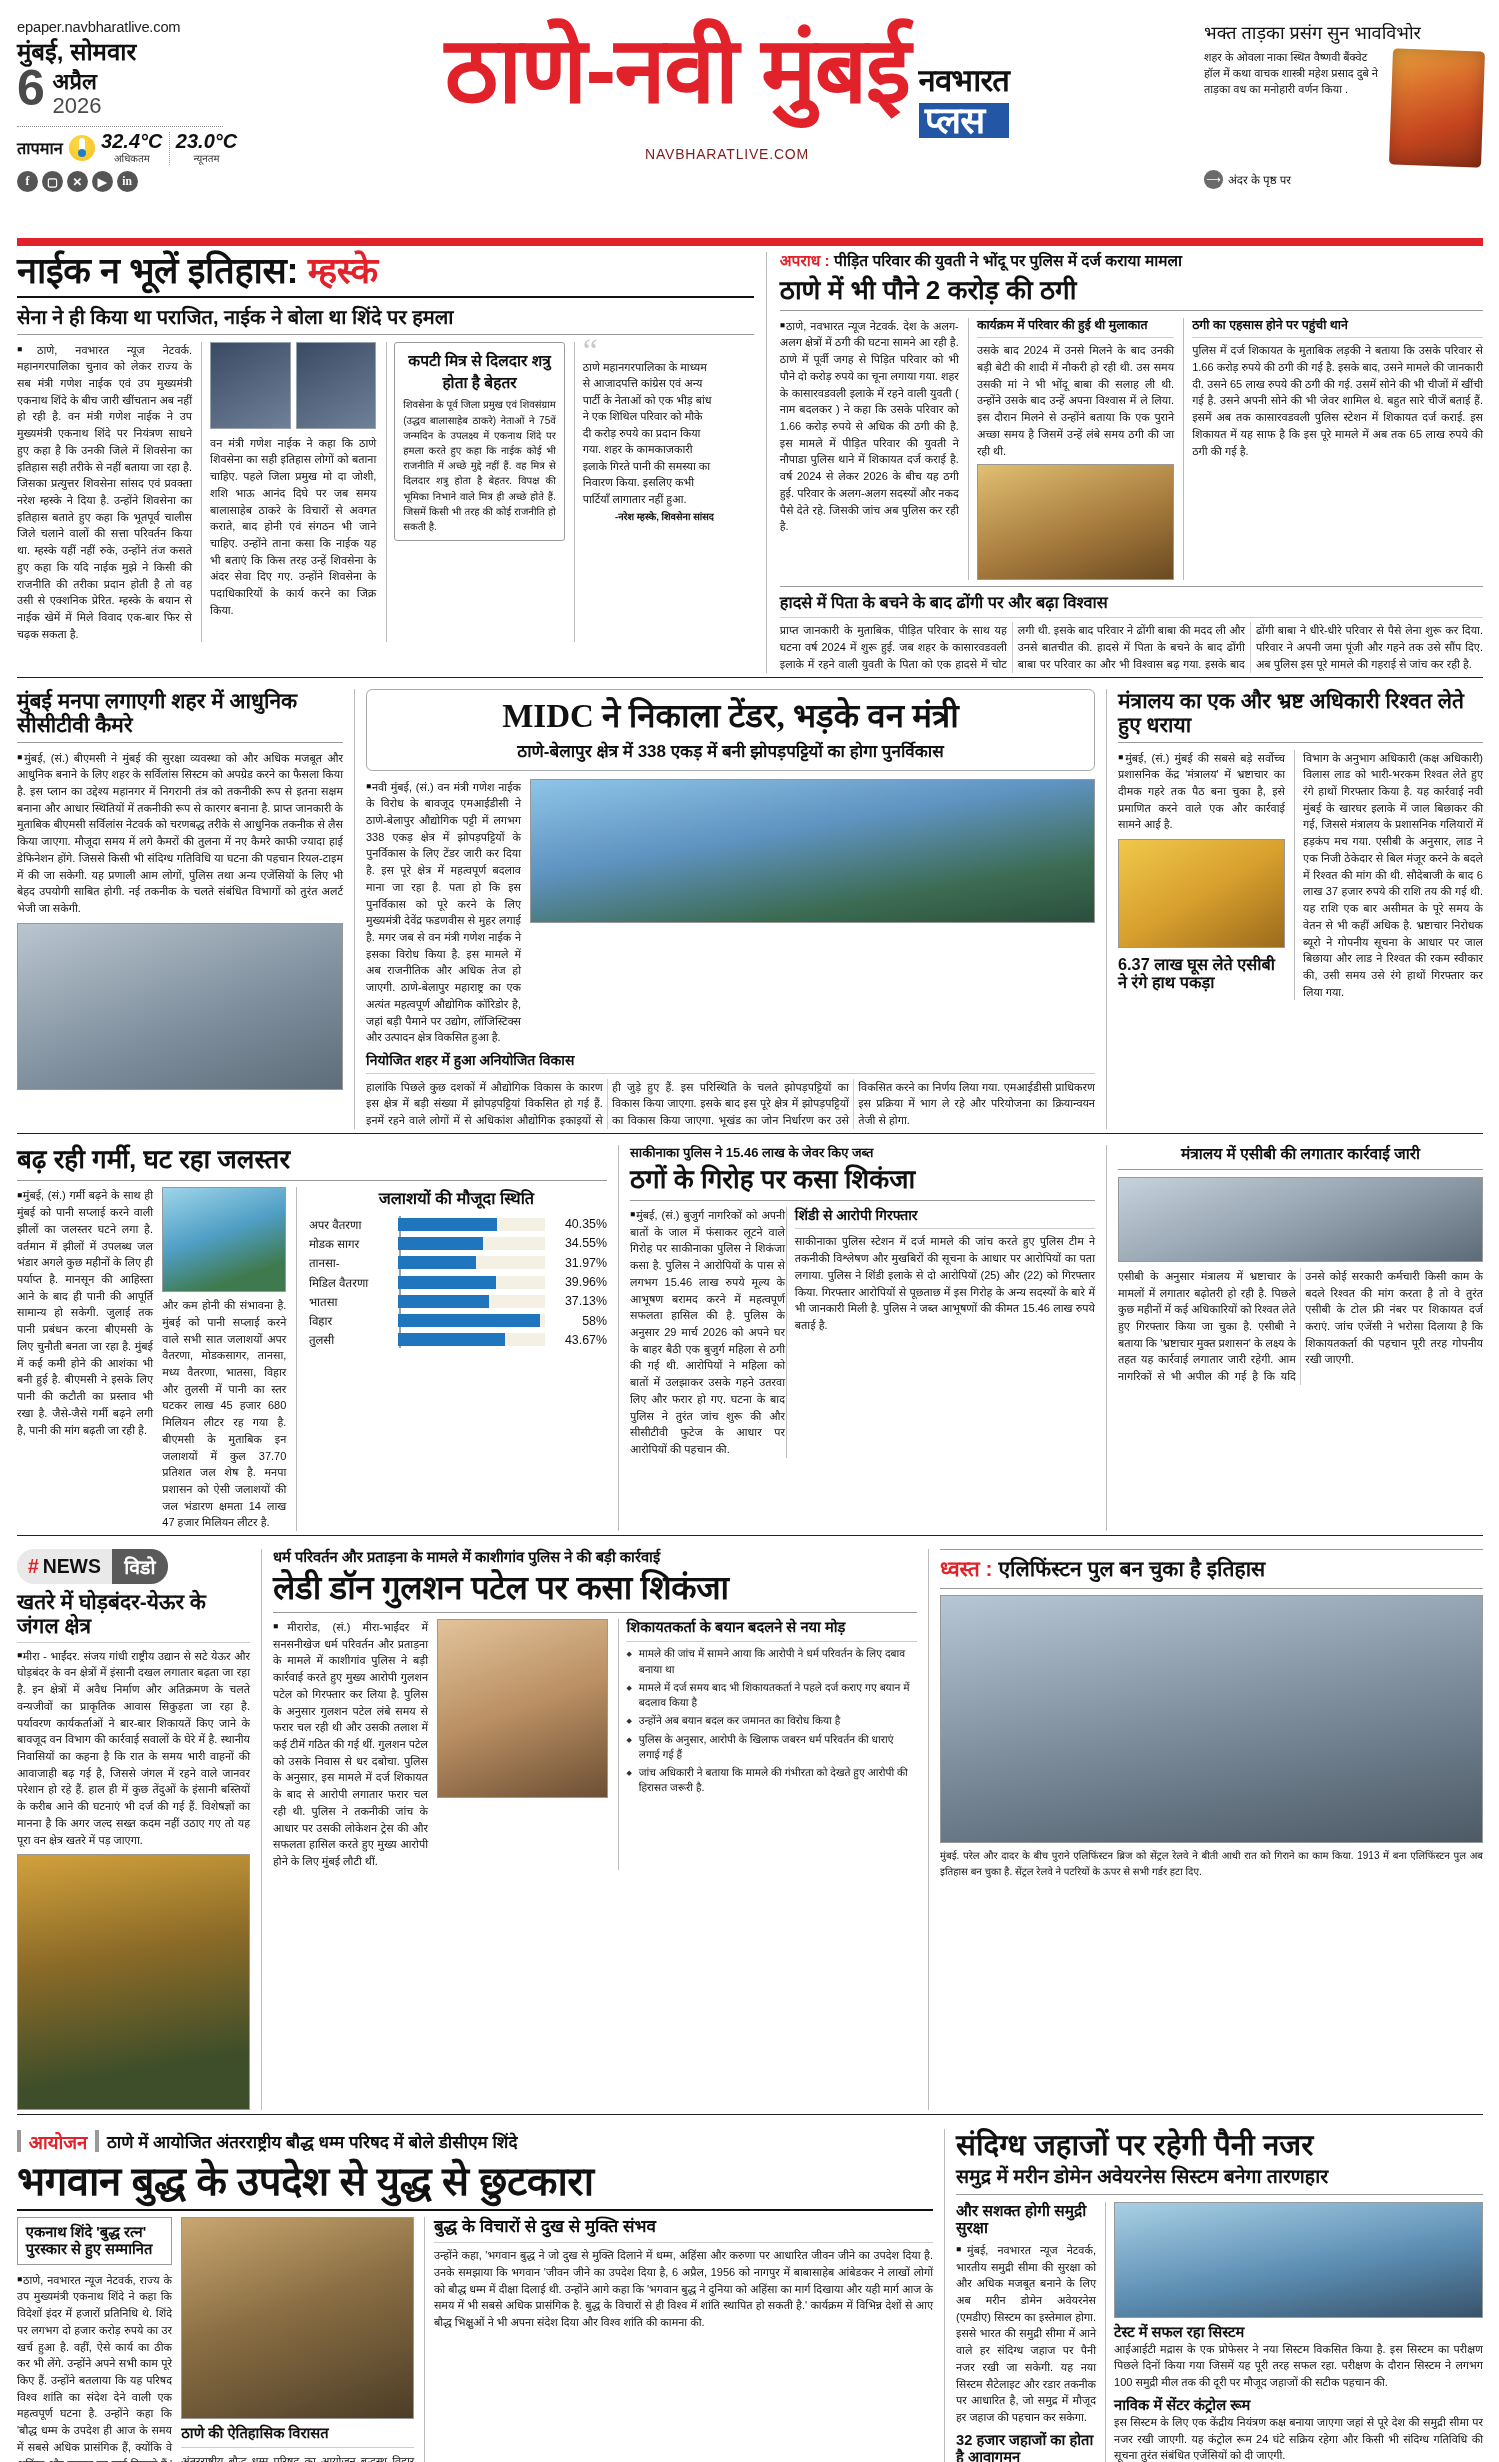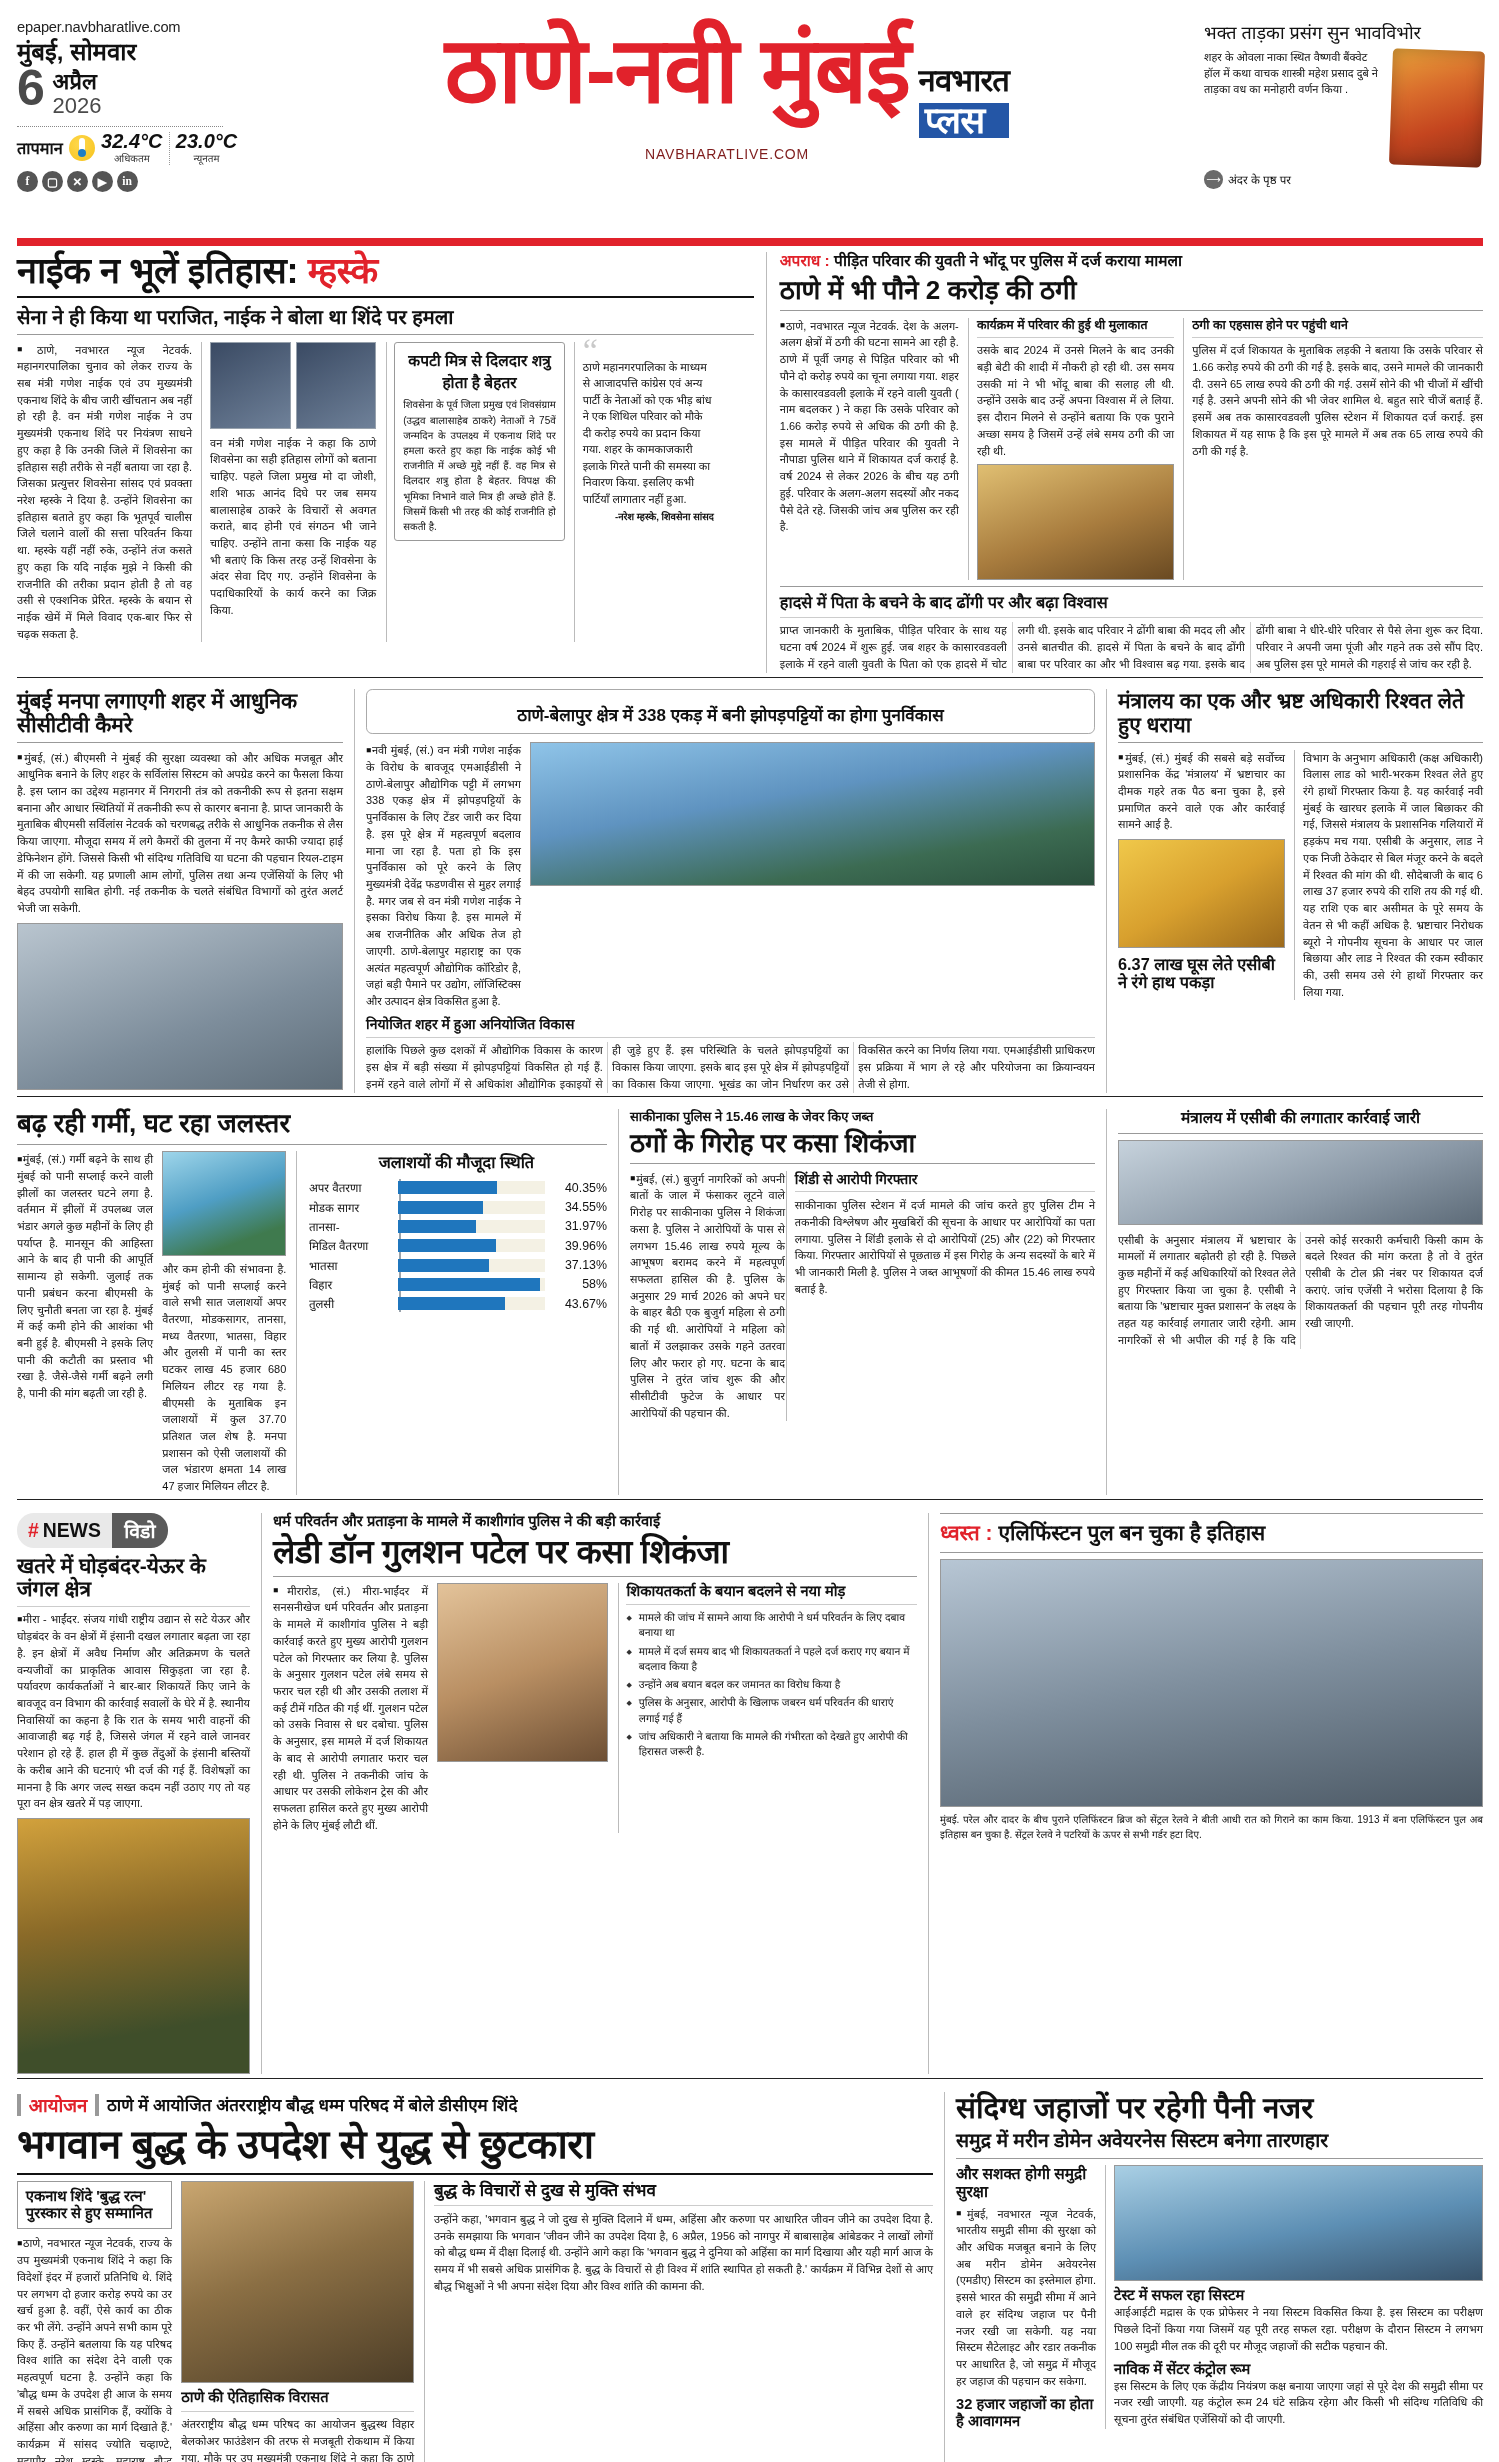--- a/index.html
+++ b/index.html
@@ -310,20 +310,21 @@
   <div class="sec2">
     <div class="s2a">
       <div class="hl-md">मुंबई मनपा लगाएगी शहर में आधुनिक सीसीटीवी कैमरे</div>
       <div class="sep-grey"></div>
       <p class="body bullet">मुंबई, (सं.) बीएमसी ने मुंबई की सुरक्षा व्यवस्था को और अधिक मजबूत और आधुनिक बनाने के लिए शहर के सर्विलांस सिस्टम को अपग्रेड करने का फैसला किया है. इस प्लान का उद्देश्य महानगर में निगरानी तंत्र को तकनीकी रूप से इतना सक्षम बनाना और आधार स्थितियों में तकनीकी रूप से कारगर बनाना है. प्राप्त जानकारी के मुताबिक बीएमसी सर्विलांस नेटवर्क को चरणबद्ध तरीके से आधुनिक तकनीक से लैस किया जाएगा. मौजूदा समय में लगे कैमरों की तुलना में नए कैमरे काफी ज्यादा हाई डेफिनेशन होंगे. जिससे किसी भी संदिग्ध गतिविधि या घटना की पहचान रियल-टाइम में की जा सकेगी. यह प्रणाली आम लोगों, पुलिस तथा अन्य एजेंसियों के लिए भी बेहद उपयोगी साबित होगी. नई तकनीक के चलते संबंधित विभागों को तुरंत अलर्ट भेजी जा सकेगी.</p>
       <div class="bldgphoto" style="margin-top:6.2px"></div>
     </div>
 
     <div class="s2b">
       <div class="midc-box">
+        <div class="midc-title">MIDC ने निकाला टेंडर, भड़के वन मंत्री</div>
         <div class="midc-sub">ठाणे-बेलापुर क्षेत्र में 338 एकड़ में बनी झोपड़पट्टियों का होगा पुनर्विकास</div>
       </div>
       <div style="display:flex;gap:9.3px;margin-top:7.8px">
         <div style="flex:0 0 155px">
           <p class="body bullet">नवी मुंबई, (सं.) वन मंत्री गणेश नाईक के विरोध के बावजूद एमआईडीसी ने ठाणे-बेलापुर औद्योगिक पट्टी में लगभग 338 एकड़ क्षेत्र में झोपड़पट्टियों के पुनर्विकास के लिए टेंडर जारी कर दिया है. इस पूरे क्षेत्र में महत्वपूर्ण बदलाव माना जा रहा है. पता हो कि इस पुनर्विकास को पूरे करने के लिए मुख्यमंत्री देवेंद्र फडणवीस से मुहर लगाई है. मगर जब से वन मंत्री गणेश नाईक ने इसका विरोध किया है. इस मामले में अब राजनीतिक और अधिक तेज हो जाएगी. ठाणे-बेलापुर महाराष्ट्र का एक अत्यंत महत्वपूर्ण औद्योगिक कॉरिडोर है, जहां बड़ी पैमाने पर उद्योग, लॉजिस्टिक्स और उत्पादन क्षेत्र विकसित हुआ है.</p>
         </div>
         <div style="flex:1 1 auto">
           <div class="cityphoto"></div>
         </div>
       </div>

